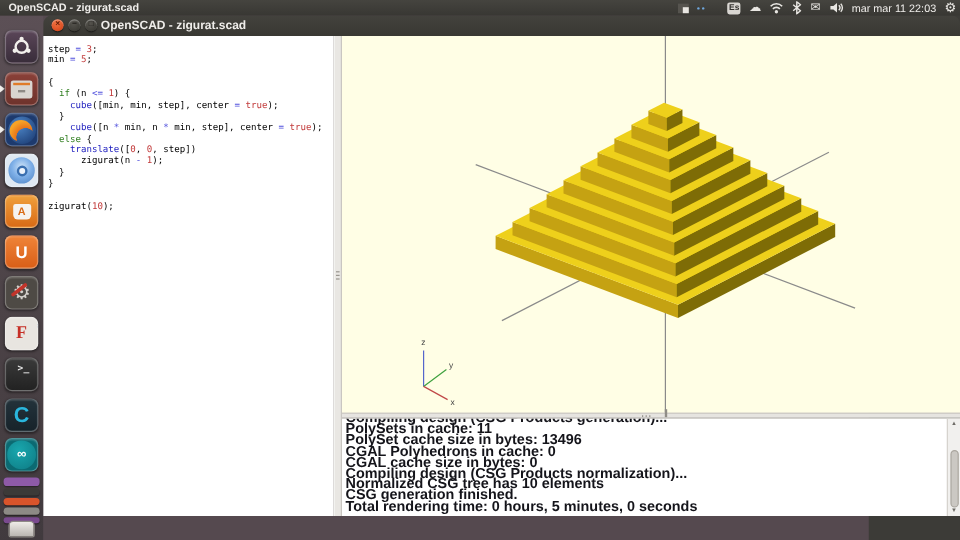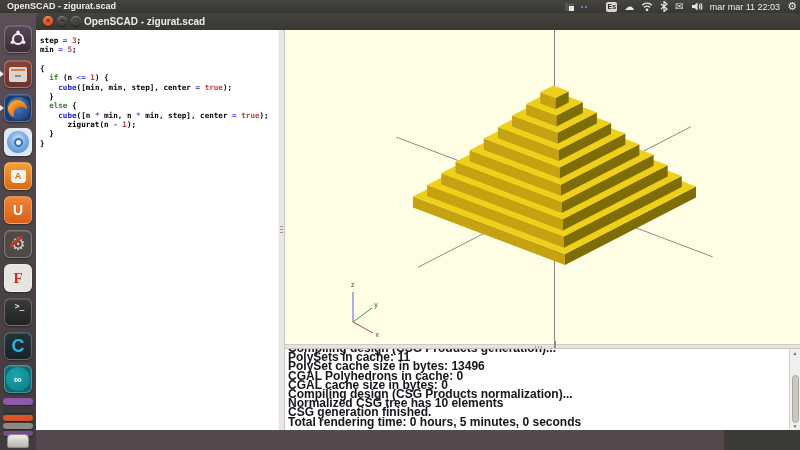--- a/index.html
+++ b/index.html
@@ -75,21 +75,21 @@
     text-align:center; box-shadow:inset 0 1px 1px rgba(255,255,255,.35), 0 1px 1px rgba(0,0,0,.5); }
   .btn-close { background:radial-gradient(circle at 40% 35%,#f0703f,#cf3d14); color:#5e1a05; font-weight:bold; }
   .btn-min, .btn-max { background:radial-gradient(circle at 40% 35%,#55534d,#35342f); color:#1c1b18; font-weight:bold; }
   .win-title { position:absolute; left:48px; top:0; height:17px; line-height:17px;
     font-size:10px; font-weight:bold; color:#efedea; }
 
   
   .editor { position:absolute; left:36px; top:30px; width:242px; height:400px; background:#ffffff;
     padding:6px 0 0 4px; overflow:hidden; }
   .cl { height:9.35px; line-height:9.35px; font-family:"DejaVu Sans Mono", monospace;
-    font-size:7.6px; font-weight:bold; white-space:pre; color:#000; }
+    font-size:7.6px; font-weight:normal; white-space:pre; color:#000; }
   .t-d { color:#000000; } .t-k { color:#2e7d1e; } .t-b { color:#1c1cbe; }
   .t-n { color:#c23b3b; } .t-o { color:#5252dd; }
 
   .vsplitter { position:absolute; left:278px; top:30px; width:7px; height:400px;
     background:#e9e7e3; border-left:1px solid #f6f5f3; border-right:1px solid #c9c6c1; }
   .vsplit-handle { position:absolute; left:1px; top:196px; width:3px; }
   .vsplit-handle i { display:block; width:3px; height:1px; background:#9a968f; margin-bottom:2px; }
 
   
   .view3d { position:absolute; left:285px; top:30px; width:515px; height:314px; background:#fffee5; }
@@ -223,26 +223,28 @@
   </div>
 
   <div class="editor" id="editor">
       <div class="cl"><span class="t-d">step </span><span class="t-o">= </span><span class="t-n">3</span><span class="t-d">;</span></div>
       <div class="cl"><span class="t-d">min </span><span class="t-o">= </span><span class="t-n">5</span><span class="t-d">;</span></div>
       <div class="cl"></div>
       <div class="cl"><span class="t-d">{</span></div>
       <div class="cl"><span class="t-d">  </span><span class="t-k">if </span><span class="t-d">(n </span><span class="t-o">&lt;= </span><span class="t-n">1</span><span class="t-d">) {</span></div>
       <div class="cl"><span class="t-d">    </span><span class="t-b">cube</span><span class="t-d">([min, min, step], center </span><span class="t-o">= </span><span class="t-n">true</span><span class="t-d">);</span></div>
       <div class="cl"><span class="t-d">  }</span></div>
+      <div class="cl"><span class="t-d">    </span><span class="t-b">cube</span><span class="t-d">([n </span><span class="t-o">* </span><span class="t-d">min, n </span><span class="t-o">* </span><span class="t-d">min, step], center </span><span class="t-o">= </span><span class="t-n">true</span><span class="t-d">);</span></div>
       <div class="cl"><span class="t-d">  </span><span class="t-k">else</span><span class="t-d"> {</span></div>
-      <div class="cl"><span class="t-d">    </span><span class="t-b">cube</span><span class="t-d">([n </span><span class="t-o">* </span><span class="t-d">min, n </span><span class="t-o">* </span><span class="t-d">min, step], center </span><span class="t-o">= </span><span class="t-n">true</span><span class="t-d">);</span></div>
+      <div class="cl"><span class="t-d">    </span><span class="t-b">translate</span><span class="t-d">([</span><span class="t-n">0</span><span class="t-d">, </span><span class="t-n">0</span><span class="t-d">, step])</span></div>
       <div class="cl"><span class="t-d">      zigurat(n </span><span class="t-o">- </span><span class="t-n">1</span><span class="t-d">);</span></div>
       <div class="cl"><span class="t-d">  }</span></div>
       <div class="cl"><span class="t-d">}</span></div>
       <div class="cl"></div>
+      <div class="cl"><span class="t-d">zigurat(</span><span class="t-n">10</span><span class="t-d">);</span></div>
     </div>
 
   <div class="vsplitter">
     <span class="vsplit-handle">
         <i></i>
         <i></i>
         <i></i>
       </span>
   </div>
 

